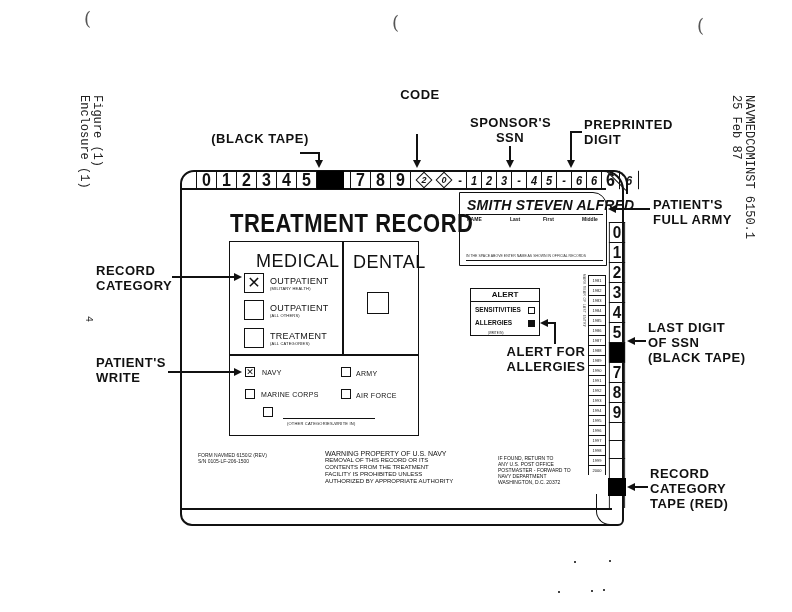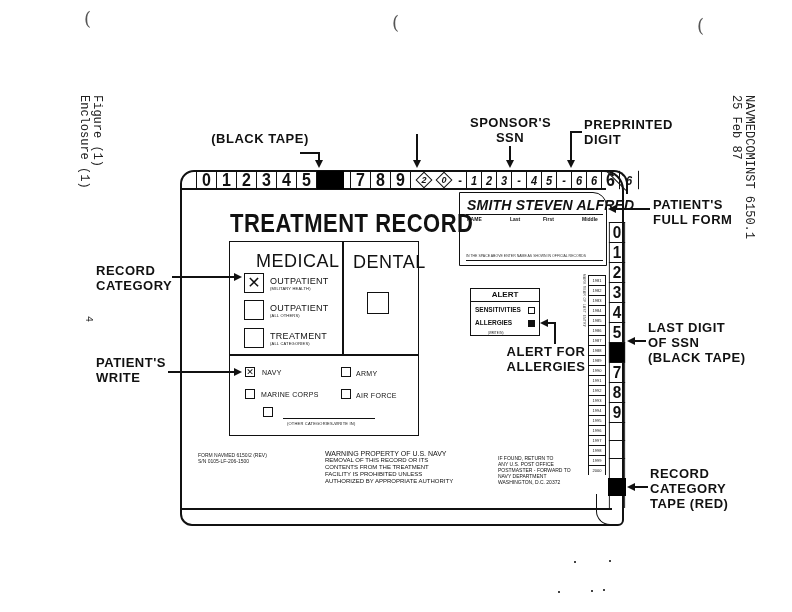--- a/index.html
+++ b/index.html
@@ -84,20 +84,21 @@
 <div class="abs vert" style="left:82px;top:316px;font-size:10px;">4</div>
 
 <div class="abs callout callout-c" style="left:180px;top:131px;width:160px;">
   <div>(BLACK TAPE)</div>
 </div>
 <div class="line" style="left:300px;top:152px;width:20px;height:2px;"></div>
 <div class="line" style="left:318px;top:152px;width:2px;height:10px;"></div>
 <div class="arrow-d" style="left:315px;top:160px;"></div>
 
 <div class="abs callout callout-c" style="left:355px;top:87px;width:130px;">
+  <div>CODE</div>
 </div>
 <div class="line" style="left:416px;top:134px;width:2px;height:28px;"></div>
 <div class="arrow-d" style="left:413px;top:160px;"></div>
 
 <div class="abs callout callout-c" style="left:470px;top:115px;width:80px;">
   <div>SPONSOR'S</div>
   <div>SSN</div>
 </div>
 <div class="line" style="left:509px;top:146px;width:2px;height:16px;"></div>
 <div class="arrow-d" style="left:506px;top:160px;"></div>
@@ -105,21 +106,21 @@
 <div class="abs callout" style="left:584px;top:117px;">
   <div>PREPRINTED</div>
   <div>DIGIT</div>
 </div>
 <div class="line" style="left:570px;top:131px;width:12px;height:2px;"></div>
 <div class="line" style="left:570px;top:131px;width:2px;height:31px;"></div>
 <div class="arrow-d" style="left:567px;top:160px;"></div>
 
 <div class="abs callout" style="left:653px;top:197px;">
   <div>PATIENT'S</div>
-  <div>FULL FORM</div>
+  <div>FULL ARMY</div>
 </div>
 <div class="line" style="left:614px;top:208px;width:36px;height:2px;"></div>
 <div class="arrow-l" style="left:608px;top:205px;"></div>
 
 <div class="abs callout" style="left:96px;top:263px;">
   <div>RECORD</div>
   <div>CATEGORY</div>
 </div>
 <div class="line" style="left:172px;top:276px;width:62px;height:2px;"></div>
 <div class="arrow-r" style="left:234px;top:273px;"></div>

